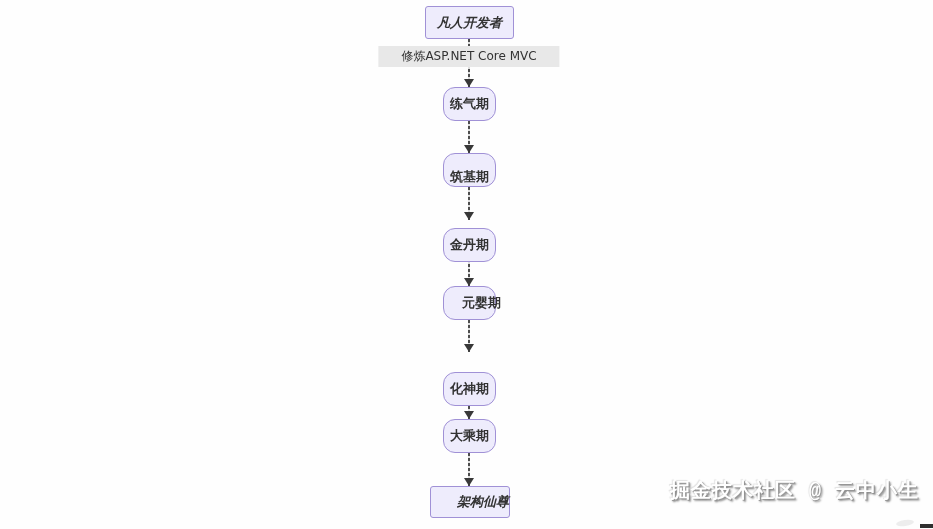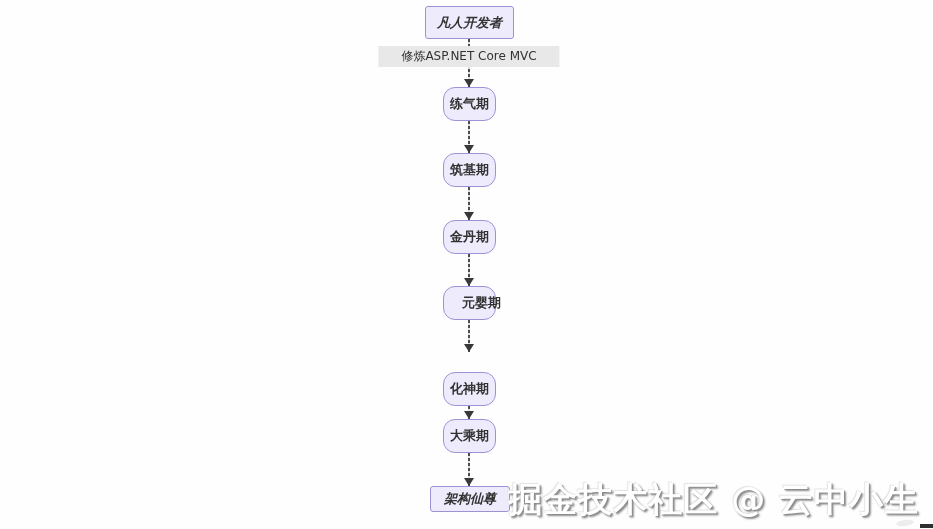--- a/index.html
+++ b/index.html
@@ -29,26 +29,26 @@
     font-size: 13px;
     font-weight: 600;
     white-space: nowrap;
     z-index: 3;
   }
   .node.rect    { border-radius: 3px; font-style: italic; }
   .node.rounded { border-radius: 12px; width: 53px; height: 34px; }
 
   .n1 { left: 425px; top: 6px;   width: 89px; height: 33px; }
   .n2 { left: 443px; top: 87px;  }
-  .n3 { left: 443px; top: 153px; }
-  .n4 { left: 443px; top: 220px; }
+  .n3 { left: 443px; top: 153px; align-items: flex-end; }
+  .n4 { left: 443px; top: 228px; }
   .n5 { left: 443px; top: 286px; padding-left: 24px; }
   .n6 { left: 443px; top: 372px; }
   .n7 { left: 443px; top: 419px; align-items: center; }
-  .n8 { left: 430px; top: 486px; width: 80px; height: 26px; }
+  .n8 { left: 430px; top: 486px; width: 80px; height: 32px; justify-content: flex-end; }
 
   
   .connector {
     position: absolute;
     left: 468px;
     width: 2px;
     z-index: 1;
     background-image: repeating-linear-gradient(
       to bottom,
       #4d4d4d 0px, #4d4d4d 3px,
@@ -86,31 +86,32 @@
     padding: 2px 23px;
     white-space: nowrap;
     z-index: 2;
   }
 
   
   .watermark {
     position: absolute;
     right: 14px;
     top: 477px;
-    font-size: 34px;
+    font-size: 20px;
     font-weight: bold;
     letter-spacing: 1px;
     white-space: nowrap;
     color: #ffffff;
     text-shadow:
       2px 2px 2px #8c8c8c,
       1px 1px 0px #a6a6a6,
       -1px -1px 1px #e2e2e2;
     z-index: 4;
     user-select: none;
+    font-family: Liberation Mono, monospace;
   }
   .wm-smudge {
     position: absolute;
     left: 896px;
     top: 520px;
     width: 18px;
     height: 6px;
     background: #ededed;
     border-radius: 50%;
     transform: rotate(-8deg);

